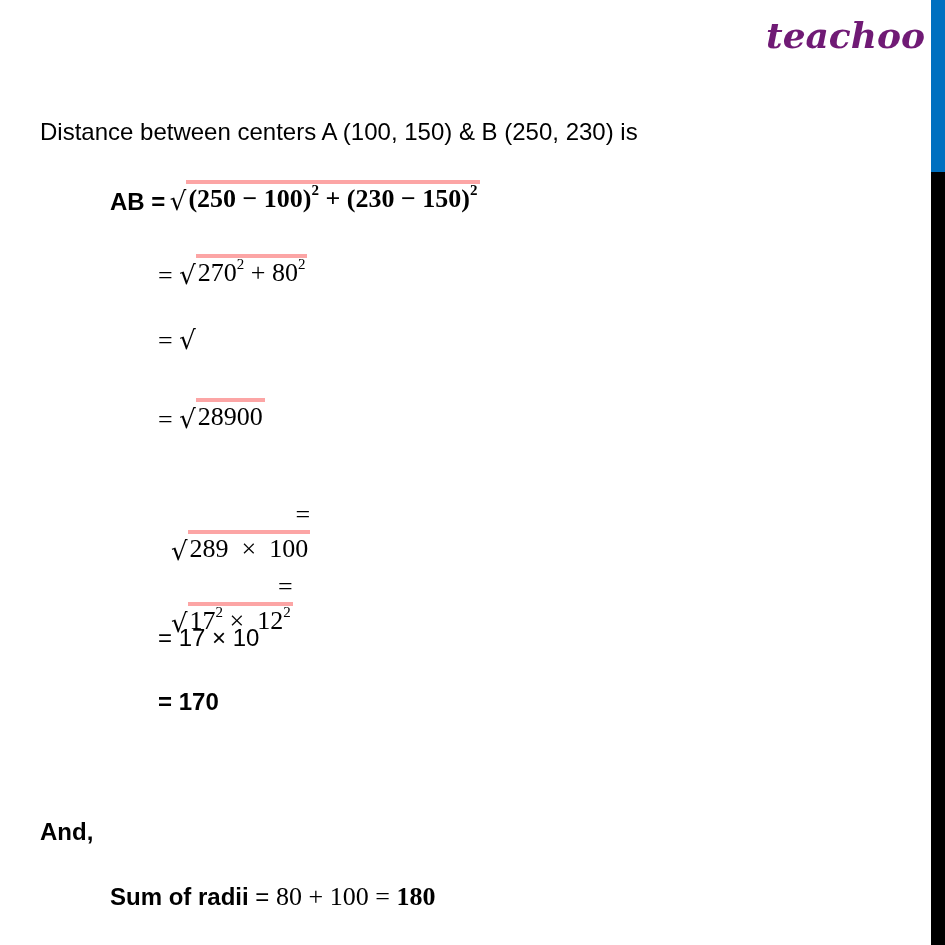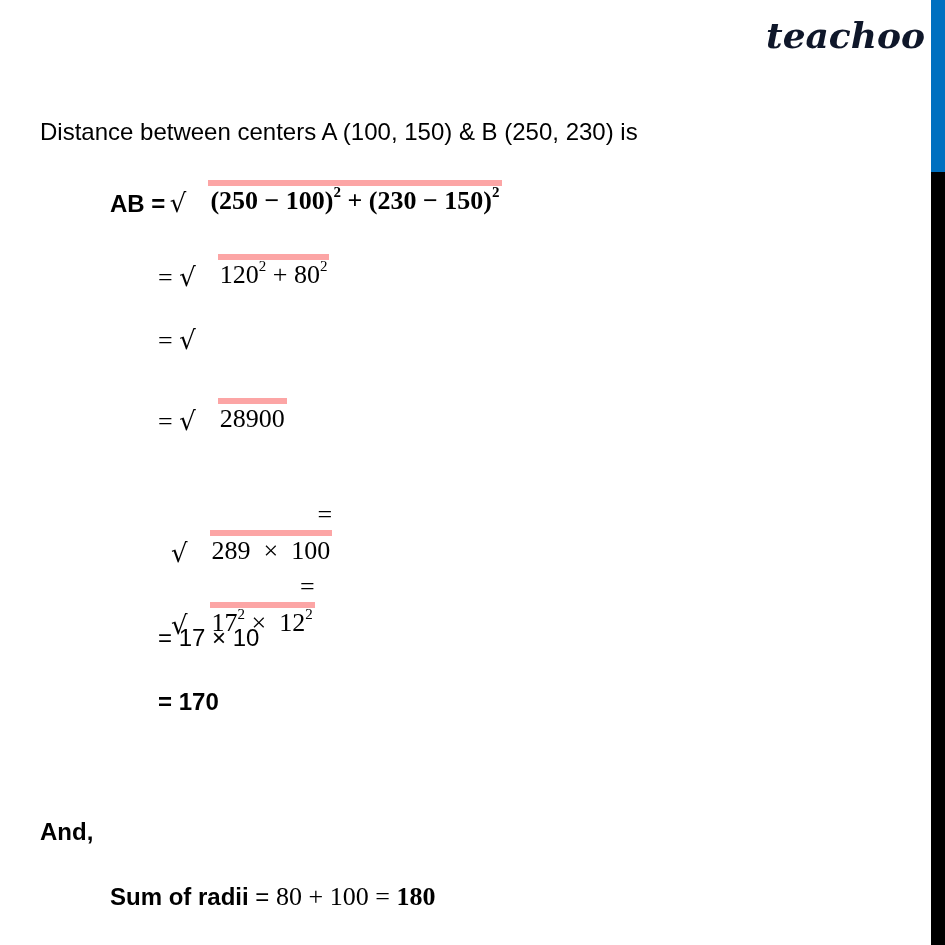--- a/index.html
+++ b/index.html
@@ -12,29 +12,29 @@
       position: absolute; left: 931px; top: 0; width: 14px; height: 172px;
       background: #0070c0;
     }
     .sidebar-black {
       position: absolute; left: 931px; top: 172px; width: 14px; height: 773px;
       background: #000000;
     }
     .logo {
       position: absolute; left: 766px; top: 14px;
       font-family: "DejaVu Serif", serif; font-style: italic; font-weight: bold;
-      font-size: 36px; letter-spacing: 0px; color: #0f172a;
+      font-size: 36px; letter-spacing: 0px; color: #701a75;
     }
     .line { position: absolute; white-space: nowrap; text-align: right; }
     .txt { font-family: "Liberation Sans", sans-serif; font-size: 24px; }
     .math { font-family: "Liberation Serif", serif; font-size: 26px; }
     .bold { font-weight: bold; }
     .sqrt { display: inline-flex; align-items: flex-end; }
     .sqrt .rad { font-family: "DejaVu Serif", serif; font-size: 26px; line-height: 1; }
-    .sqrt .under { border-top: 6px solid #fca5a5; padding: 0 2px; line-height: 1.15; margin-left: 22px; }
+    .sqrt .under { border-top: 4px solid #fca5a5; padding: 0 2px; line-height: 1.15; }
     sup { font-size: 15px; vertical-align: 12px; line-height: 0; }
     .bold sup { font-weight: bold; }
   </style>
 </head>
 <body>
 
 <div class="sidebar-blue"></div>
 <div class="sidebar-black"></div>
 
 <div class="logo">teachoo</div>
@@ -48,21 +48,21 @@
     <span class="under math bold">
       <span>(250 − 100)</span><sup>2</sup><span> + </span><span>(230 − 150)</span><sup>2</sup>
     </span>
   </span>
 </div>
 
 <div class="line math" style="left:158px; top:254px;">
   <span>=</span>
   <span class="sqrt">
       <span class="rad">√</span>
-      <span class="under"><span>120</span><sup>2</sup><span> + </span><span>80</span><sup>2</sup></span>
+      <span class="under"><span>270</span><sup>2</sup><span> + </span><span>80</span><sup>2</sup></span>
     </span>
 </div>
 
 <div class="line math" style="left:158px; top:326px;">
   <span>=</span>
   <span class="sqrt">
       <span class="rad">√</span>
     </span>
 </div>
 

